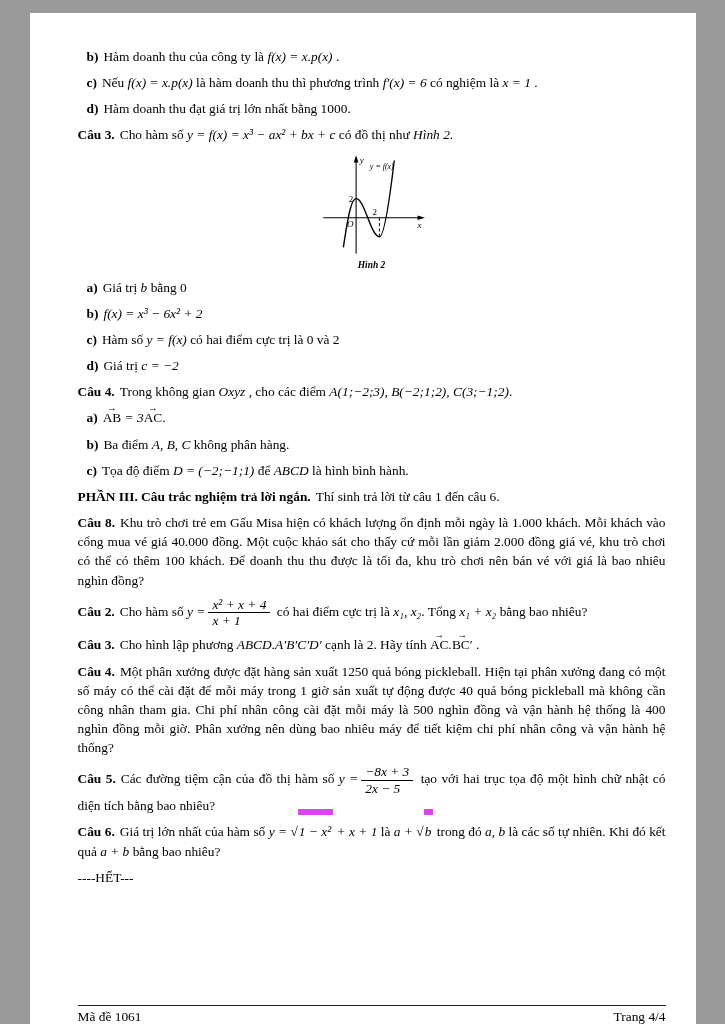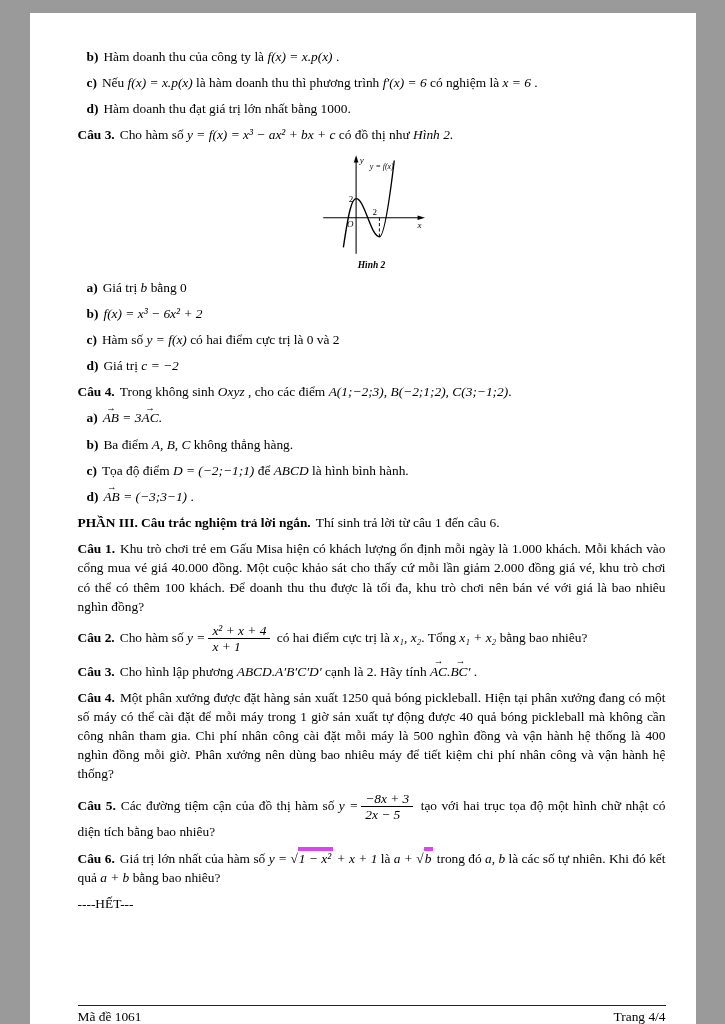--- a/index.html
+++ b/index.html
@@ -8,30 +8,30 @@
     width: 666px; height: 1024px; margin: 13px auto; background: #ffffff;
     position: relative; color: #000;
     font-family: "Liberation Serif", serif; font-size: 13.4px;
   }
   .content { position: absolute; left: 48px; right: 30px; top: 34px; }
   p { margin: 0 0 7px 0; line-height: 1.43; }
   .sub { padding-left: 9px; }
   .just { text-align: justify; }
   .lbl { font-weight: bold; margin-right: 5px; }
   .m, .it { font-style: italic; }
-  .vec { font-style: italic; position: relative; display: inline-block; }
+  .vec { position: relative; display: inline-block; }
   .vec::after {
     content: "\2192"; position: absolute; left: 50%; top: -0.68em;
     transform: translateX(-50%); font-size: 0.7em; font-style: normal;
   }
   .frac { display: inline-block; vertical-align: middle; text-align: left;
           font-style: italic; margin: 0 3px; line-height: 1.15; }
   .frac .num { display: block; border-bottom: 1px solid #000; padding: 0 4px; }
   .frac .den { display: block; padding: 0 4px; }
-  .rad { font-style: italic; border-top: 4px solid #d946ef; padding: 0 2px 0 1px; }
+  .rad { font-style: italic; border-top: 6px solid #d946ef; padding: 9px 2px 0 1px; }
   .gap-top { margin-top: 5px; }
   .het { font-weight: normal; margin-top: 6px; }
   .figure { width: fit-content; margin: 2px auto 8px auto; text-align: center; }
   .figure .caption { font-style: italic; font-weight: bold; font-size: 9.5px; margin-top: -2px; }
   .footer {
     position: absolute; left: 48px; right: 30px; bottom: 12px;
     border-top: 1.4px solid #222; padding-top: 3px;
     display: flex; justify-content: space-between; gap: 47px;
   }
   svg text { font-family: "Liberation Serif", serif; font-size: 8.5px; fill: #000; }
@@ -42,21 +42,21 @@
   svg .dash { stroke: #000; stroke-width: 0.9; stroke-dasharray: 3,2; }
 </style>
 </head>
 <body>
 
 <div class="page">
   <div class="content">
 
     <p class="line sub"><span class="lbl">b)</span><span>Hàm doanh thu của công ty là </span><span class="m">f(x) = x.p(x)</span><span> .</span></p>
 
-    <p class="line sub"><span class="lbl">c)</span><span>Nếu </span><span class="m">f(x) = x.p(x)</span><span> là hàm doanh thu thì phương trình </span><span class="m">f′(x) = 6</span><span> có nghiệm là </span><span class="m">x = 6</span><span> .</span></p>
+    <p class="line sub"><span class="lbl">c)</span><span>Nếu </span><span class="m">f(x) = x.p(x)</span><span> là hàm doanh thu thì phương trình </span><span class="m">f′(x) = 6</span><span> có nghiệm là </span><span class="m">x = 1</span><span> .</span></p>
 
     <p class="line sub"><span class="lbl">d)</span><span>Hàm doanh thu đạt giá trị lớn nhất bằng 1000.</span></p>
 
     <p class="line"><span class="lbl">Câu 3.</span><span>Cho hàm số </span><span class="m">y = f(x) = x³ − ax² + bx + c</span><span> có đồ thị như </span><span class="it">Hình 2</span><span>.</span></p>
 
     <div class="figure">
       <svg width="134" height="106" viewBox="0 0 120 100">
         <line class="axis" x1="14" y1="62" x2="107" y2="62"></line>
         <polygon points="110,62 103,59.8 103,64.2" fill="#000"></polygon>
         <line class="axis" x1="45" y1="96" x2="45" y2="7"></line>
@@ -74,33 +74,32 @@
     </div>
 
     <p class="line sub"><span class="lbl">a)</span><span>Giá trị </span><span class="m">b</span><span> bằng 0</span></p>
 
     <p class="line sub"><span class="lbl">b)</span><span class="m">f(x) = x³ − 6x² + 2</span></p>
 
     <p class="line sub"><span class="lbl">c)</span><span>Hàm số </span><span class="m">y = f(x)</span><span> có hai điểm cực trị là 0 và 2</span></p>
 
     <p class="line sub"><span class="lbl">d)</span><span>Giá trị </span><span class="m">c = −2</span></p>
 
-    <p class="line"><span class="lbl">Câu 4.</span><span>Trong không sinh </span><span class="m">Oxyz</span><span> , cho các điểm </span><span class="m">A(1;−2;3), B(−2;1;2), C(3;−1;2)</span><span>.</span></p>
+    <p class="line"><span class="lbl">Câu 4.</span><span>Trong không gian </span><span class="m">Oxyz</span><span> , cho các điểm </span><span class="m">A(1;−2;3), B(−2;1;2), C(3;−1;2)</span><span>.</span></p>
 
     <p class="line sub"><span class="lbl">a)</span><span class="vec">AB</span><span class="m"> = 3</span><span class="vec">AC</span><span>.</span></p>
 
-    <p class="line sub"><span class="lbl">b)</span><span>Ba điểm </span><span class="m">A, B, C</span><span> không thẳng hàng.</span></p>
+    <p class="line sub"><span class="lbl">b)</span><span>Ba điểm </span><span class="m">A, B, C</span><span> không phân hàng.</span></p>
 
     <p class="line sub"><span class="lbl">c)</span><span>Tọa độ điểm </span><span class="m">D = (−2;−1;1)</span><span> để </span><span class="m">ABCD</span><span> là hình bình hành.</span></p>
 
-    <p class="line sub"><span class="lbl">d)</span><span class="vec">AB</span><span class="m"> = (−3;3−1)</span><span> .</span></p>
 
     <p class="line"><span class="lbl">PHẦN III. Câu trắc nghiệm trả lời ngắn.</span><span>Thí sinh trả lời từ câu 1 đến câu 6.</span></p>
 
-    <p class="line just"><span class="lbl">Câu 1.</span><span>Khu trò chơi trẻ em Gấu Misa hiện có khách lượng ổn định mỗi ngày là 1.000 khách. Mỗi khách vào cổng mua vé giá 40.000 đồng. Một cuộc khảo sát cho thấy cứ mỗi lần giảm 2.000 đồng giá vé, khu trò chơi có thể có thêm 100 khách. Để doanh thu thu được là tối đa, khu trò chơi nên bán vé với giá là bao nhiêu nghìn đồng?</span></p>
+    <p class="line just"><span class="lbl">Câu 8.</span><span>Khu trò chơi trẻ em Gấu Misa hiện có khách lượng ổn định mỗi ngày là 1.000 khách. Mỗi khách vào cổng mua vé giá 40.000 đồng. Một cuộc khảo sát cho thấy cứ mỗi lần giảm 2.000 đồng giá vé, khu trò chơi có thể có thêm 100 khách. Để doanh thu thu được là tối đa, khu trò chơi nên bán vé với giá là bao nhiêu nghìn đồng?</span></p>
 
     <p class="line gap-top"><span class="lbl">Câu 2.</span><span>Cho hàm số </span><span class="m">y =</span><span class="frac"><span class="num">x² + x + 4</span><span class="den">x + 1</span></span><span> có hai điểm cực trị là </span><span class="m">x₁, x₂</span><span>. Tổng </span><span class="m">x₁ + x₂</span><span> bằng bao nhiêu?</span></p>
 
     <p class="line"><span class="lbl">Câu 3.</span><span>Cho hình lập phương </span><span class="m">ABCD.A′B′C′D′</span><span> cạnh là 2. Hãy tính </span><span class="vec">AC</span><span class="m">.</span><span class="vec">BC′</span><span> .</span></p>
 
     <p class="line just"><span class="lbl">Câu 4.</span><span>Một phân xưởng được đặt hàng sản xuất 1250 quả bóng pickleball. Hiện tại phân xưởng đang có một số máy có thể cài đặt để mỗi máy trong 1 giờ sản xuất tự động được 40 quả bóng pickleball mà không cần công nhân tham gia. Chi phí nhân công cài đặt mỗi máy là 500 nghìn đồng và vận hành hệ thống là 400 nghìn đồng mỗi giờ. Phân xưởng nên dùng bao nhiêu máy để tiết kiệm chi phí nhân công và vận hành hệ thống?</span></p>
 
     <p class="line just gap-top"><span class="lbl">Câu 5.</span><span>Các đường tiệm cận của đồ thị hàm số </span><span class="m">y =</span><span class="frac"><span class="num">−8x + 3</span><span class="den">2x − 5</span></span><span> tạo với hai trục tọa độ một hình chữ nhật có diện tích bằng bao nhiêu?</span></p>
 
     <p class="line just gap-top"><span class="lbl">Câu 6.</span><span>Giá trị lớn nhất của hàm số </span><span class="m">y = √</span><span class="rad">1 − x²</span><span class="m"> + x + 1</span><span> là </span><span class="m">a + √</span><span class="rad">b</span><span> trong đó </span><span class="m">a, b</span><span> là các số tự nhiên. Khi đó kết quả </span><span class="m">a + b</span><span> bằng bao nhiêu?</span></p>

